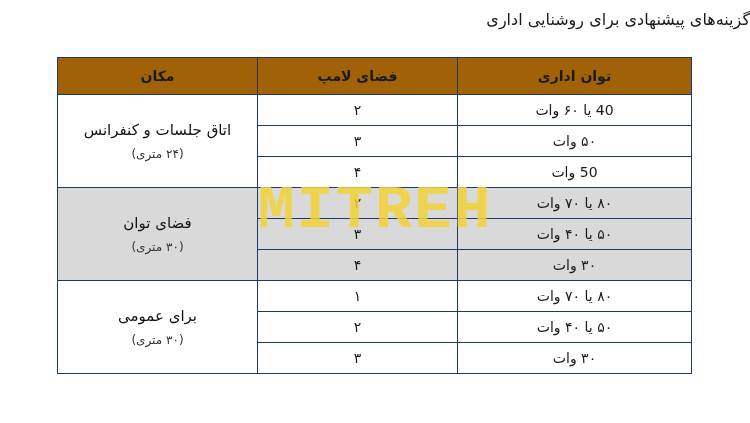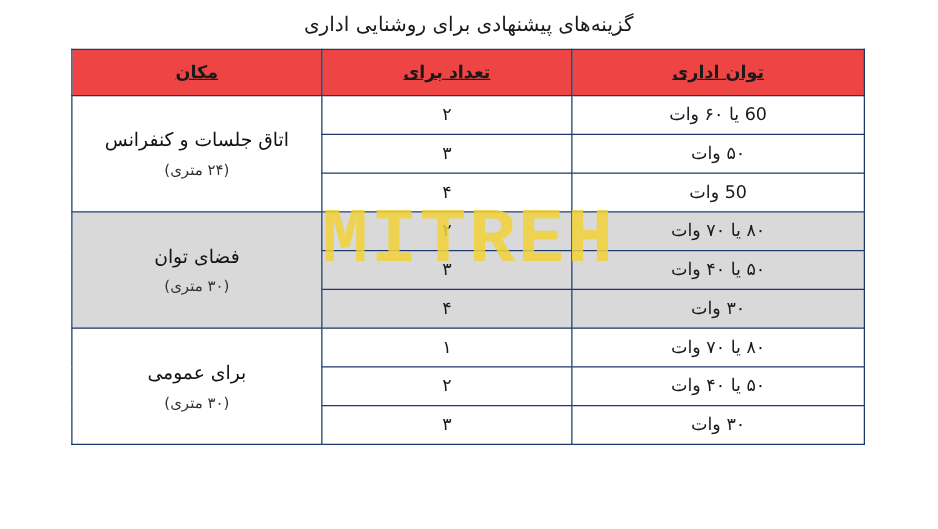--- a/index.html
+++ b/index.html
@@ -14,25 +14,24 @@
     direction: rtl;
     overflow: hidden;
   }
   .page {
     position: relative;
     width: 750px;
     height: 423px;
     box-sizing: border-box;
   }
   .title {
-    text-align: center;
     font-size: 16px;
     color: #1a1a1a;
     padding-top: 10px;
-    padding-bottom: 10px;
+    padding-bottom: 28px;
     font-weight: normal;
     letter-spacing: 0;
   }
   .table-wrap {
     position: relative;
     width: 634px;
     margin: 0 auto;
   }
   table.lighting-table {
     border-collapse: collapse;
@@ -45,27 +44,26 @@
   table.lighting-table th,
   table.lighting-table td {
     border: 1px solid #1b3a6b;
     text-align: center;
     vertical-align: middle;
     font-size: 14px;
     color: #1a1a1a;
     padding: 0;
   }
   thead th {
-    background: #ef4444;
+    background: #a16207;
     color: #ffd700;
     font-weight: bold;
     height: 36px;
     font-size: 15px;
     border: 1px solid #123a74;
-    text-decoration: underline;
   }
   col.c-power { width: 234px; }
   col.c-count { width: 200px; }
   col.c-place { width: 200px; }
 
   tbody td {
     height: 30px;
   }
   td.place-cell {
     font-size: 15px;
@@ -121,28 +119,28 @@
 
     <table class="lighting-table">
       <colgroup>
         <col class="c-power">
         <col class="c-count">
         <col class="c-place">
       </colgroup>
       <thead>
         <tr>
           <th>توان اداری</th>
-          <th>تعداد برای</th>
+          <th>فضای لامپ</th>
           <th>مکان</th>
         </tr>
       </thead>
       <tbody>
 
         <tr class="plain">
-          <td>60 یا ۶۰ وات</td>
+          <td>40 یا ۶۰ وات</td>
           <td>۲</td>
           <td class="place-cell" rowspan="3">
             <span class="place-name">اتاق جلسات و کنفرانس</span>
             <span class="place-area">(۲۴ متری)</span>
           </td>
         </tr>
         <tr class="plain">
           <td>۵۰ وات</td>
           <td>۳</td>
         </tr>

